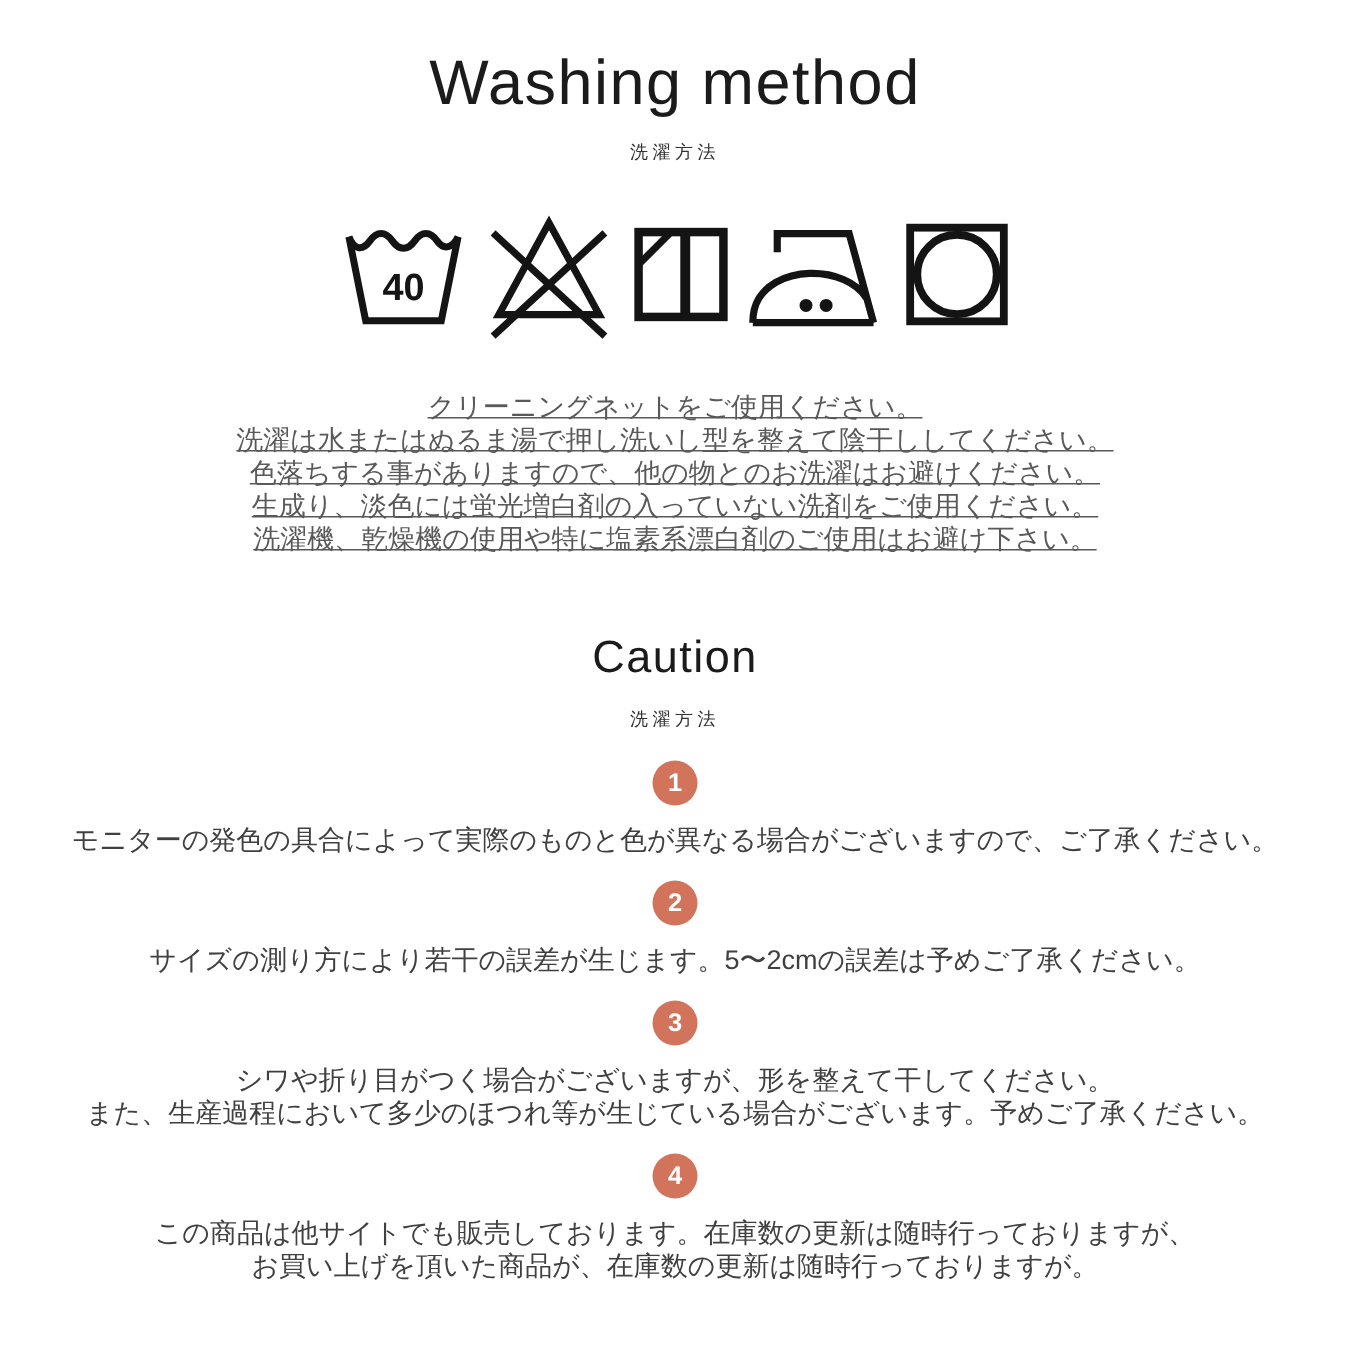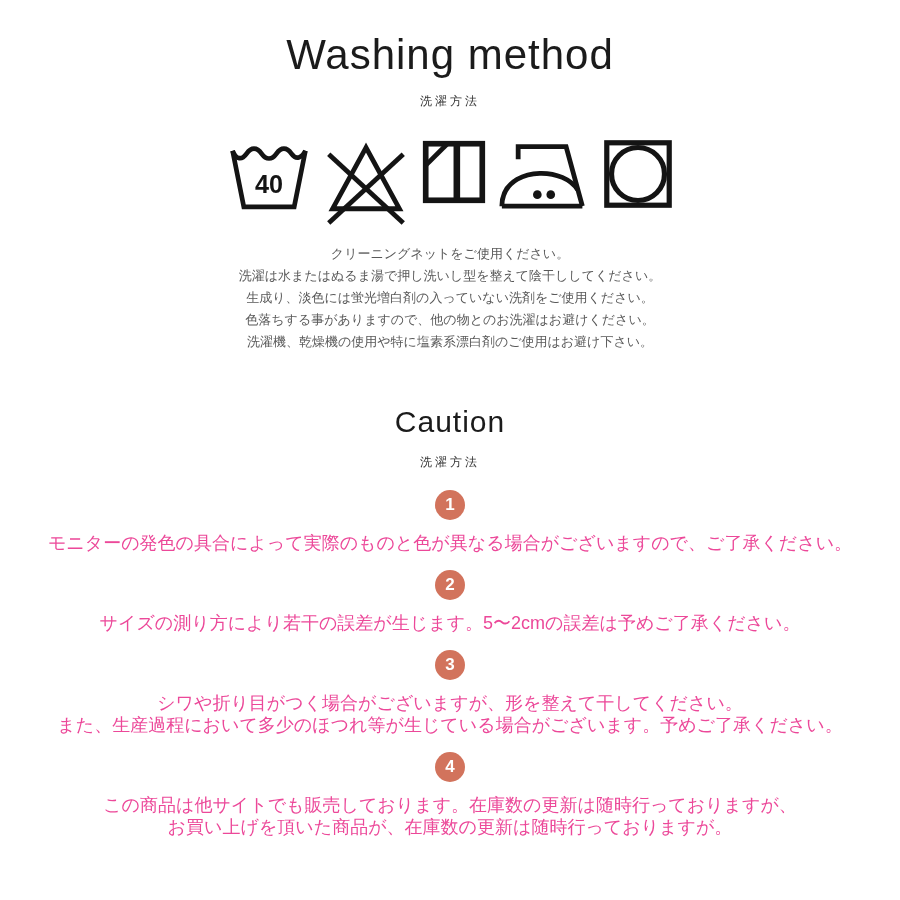--- a/index.html
+++ b/index.html
@@ -9,35 +9,35 @@
     display:flex; flex-direction:column; align-items:center;
     padding-top:34px; overflow:hidden; color:#595959;
   }
   .main-title {
     font-size:42px; line-height:1; color:#1b1b1b; font-weight:400; letter-spacing:1px;
   }
   .jp-sub {
     margin-top:13px; font-size:12px; line-height:24px; color:#333333; letter-spacing:3px;
   }
   .symbols-row {
-    margin-top:26px; height:88px; display:flex; align-items:flex-start; gap:12px;
+    margin-top:26px; height:88px; display:flex; align-items:center; gap:12px;
   }
   .symbols-row svg { display:block; }
   .care-sym { stroke:#141414; fill:none; stroke-width:5; }
-  .care-text { margin-top:16px; text-align:center; font-size:13px; line-height:22px; color:#595959; }
+  .care-text { margin-top:33px; text-align:center; font-size:18px; line-height:22px; color:#595959;text-decoration:underline; }
   .caution-title {
     margin-top:54px; font-size:30px; line-height:1; color:#1b1b1b; font-weight:400; letter-spacing:1px;
   }
   .caution-item { display:flex; flex-direction:column; align-items:center; margin-top:16px; }
   .num-circle {
     width:30px; height:30px; border-radius:50%; background:#d2735c;
     color:#ffffff; font-size:17px; font-weight:bold;
     display:flex; align-items:center; justify-content:center;
   }
-  .item-text { margin-top:12px; font-size:18px; line-height:22px; color:#ec4899; text-align:center; }
+  .item-text { margin-top:12px; font-size:18px; line-height:22px; color:#404040; text-align:center; }
   .tub-num { font-family:"Liberation Sans","DejaVu Sans",sans-serif; font-weight:bold; font-size:27px; fill:#141414; stroke:none; }
 </style>
 </head>
 <body>
 
 <div class="page">
 
   <div class="main-title">Washing method</div>
   <div class="jp-sub">洗濯方法</div>
 
@@ -71,22 +71,22 @@
 
     <svg width="70" height="70" viewBox="0 0 74 74">
       <rect class="care-sym" x="4" y="4" width="66" height="66" style="stroke-width:5.5"></rect>
       <circle class="care-sym" cx="37" cy="37" r="28" style="stroke-width:5.5"></circle>
     </svg>
   </div>
 
   <div class="care-text">
     <div>クリーニングネットをご使用ください。</div>
     <div>洗濯は水またはぬるま湯で押し洗いし型を整えて陰干ししてください。</div>
+    <div>色落ちする事がありますので、他の物とのお洗濯はお避けください。</div>
     <div>生成り、淡色には蛍光増白剤の入っていない洗剤をご使用ください。</div>
-    <div>色落ちする事がありますので、他の物とのお洗濯はお避けください。</div>
     <div>洗濯機、乾燥機の使用や特に塩素系漂白剤のご使用はお避け下さい。</div>
   </div>
 
   <div class="caution-title">Caution</div>
   <div class="jp-sub">洗濯方法</div>
 
   <div class="caution-item">
     <div class="num-circle">1</div>
     <div class="item-text">
       <div>モニターの発色の具合によって実際のものと色が異なる場合がございますので、ご了承ください。</div>

